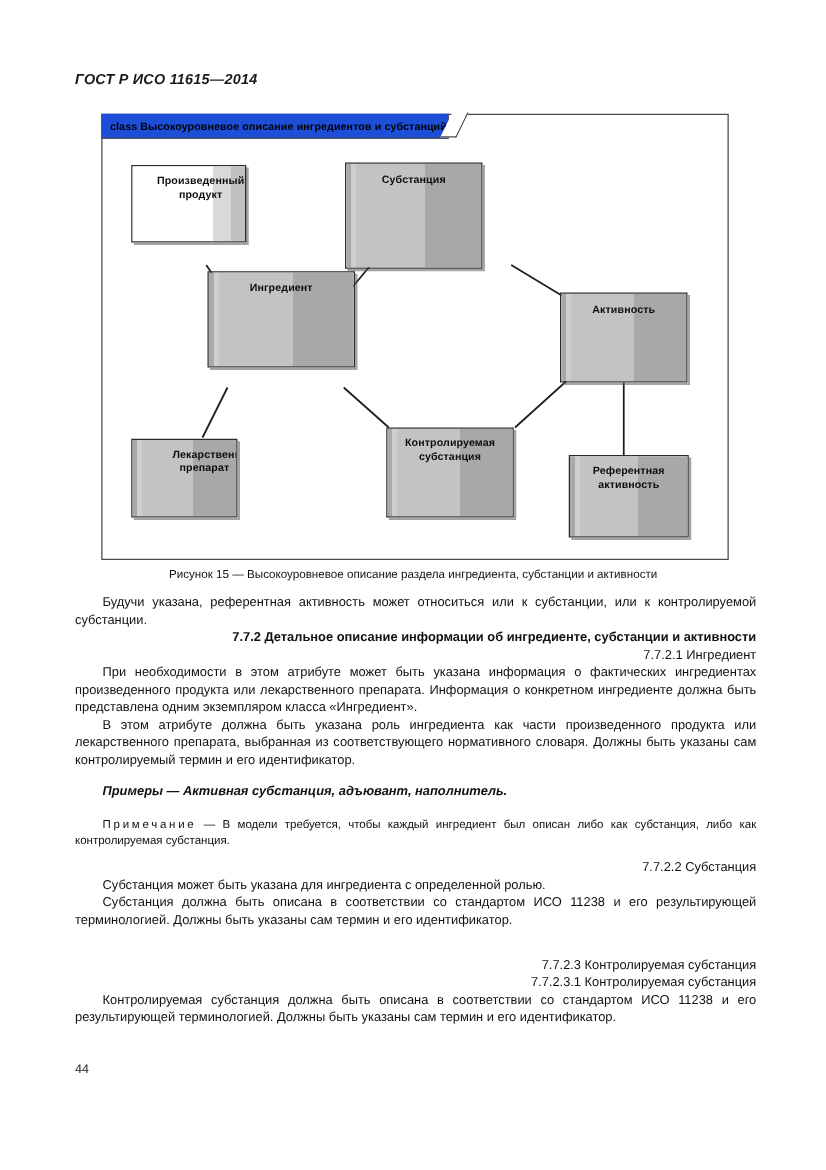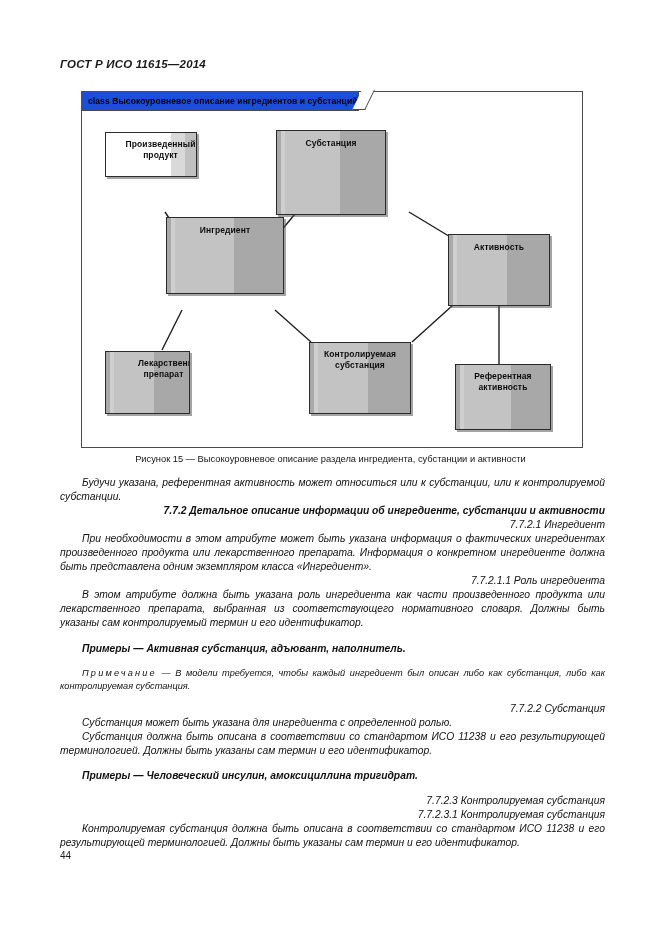--- a/index.html
+++ b/index.html
@@ -146,21 +146,20 @@
     top: 476px;
     width: 545px;
   }
   .p {
     font-size: 10.3px;
     line-height: 14.05px;
     text-align: justify;
     text-justify: inter-word;
     margin: 0;
     color: #111111;
-    font-style: italic;
   }
   .p.indent { text-indent: 22px; }
   .p.bold { font-weight: bold; text-indent: 22px; text-align: right; }
   .p.sub { text-indent: 22px; text-align: right; }
   .p.example {
     font-weight: bold;
     font-style: italic;
     text-indent: 22px;
     text-align: left;
   }
@@ -199,21 +198,21 @@
         <line x1="103" y1="150" x2="83" y2="120"></line>
         <line x1="193" y1="146" x2="223" y2="110"></line>
         <line x1="100" y1="218" x2="80" y2="258"></line>
         <line x1="193" y1="218" x2="229" y2="250"></line>
         <line x1="327" y1="120" x2="370" y2="146"></line>
         <line x1="371" y1="213" x2="330" y2="250"></line>
         <line x1="417" y1="214" x2="417" y2="272"></line>
       </g>
     </svg>
 
-    <div class="node plain two-line" style="left:23px; top:40px; width:92px; height:45px;padding-left:19px;">
+    <div class="node plain two-line" style="left:23px; top:40px; width:92px; height:62px;padding-left:19px;">
       <span class="node-body"></span>
       <span class="node-label">
         <span>Произведенный</span><br>
         <span>продукт</span>
       </span>
     </div>
 
     <div class="node" style="left:194px; top:38px; width:110px; height:85px;">
       <span class="node-body"></span>
       <span class="node-label">Субстанция</span>
@@ -257,36 +256,34 @@
 </div>
 
 <div class="fig-caption">Рисунок 15 — Высокоуровневое описание раздела ингредиента, субстанции и активности</div>
 
 <div class="body-text">
 
   <p class="p indent">Будучи указана, референтная активность может относиться или к субстанции, или к контролируемой субстанции.</p>
   <p class="p bold">7.7.2 Детальное описание информации об ингредиенте, субстанции и активности</p>
   <p class="p sub">7.7.2.1 Ингредиент</p>
   <p class="p indent">При необходимости в этом атрибуте может быть указана информация о фактических ингредиентах произведенного продукта или лекарственного препарата. Информация о конкретном ингредиенте должна быть представлена одним экземпляром класса «Ингредиент».</p>
-  <p class="p sub">7.7.2.1.1 Роль ингредиента</p>
   <p class="p indent">В этом атрибуте должна быть указана роль ингредиента как части произведенного продукта или лекарственного препарата, выбранная из соответствующего нормативного словаря. Должны быть указаны сам контролируемый термин и его идентификатор.</p>
 
   <div class="gap-11"></div>
   <p class="p example">Примеры — Активная субстанция, адъювант, наполнитель.</p>
 
   <div class="gap-11"></div>
   <p class="p note"><span class="note-word">Примечание</span><span> — В модели требуется, чтобы каждый ингредиент был описан либо как субстанция, либо как контролируемая субстанция.</span></p>
 
   <div class="gap-9"></div>
   <p class="p sub">7.7.2.2 Субстанция</p>
   <p class="p indent">Субстанция может быть указана для ингредиента с определенной ролью.</p>
   <p class="p indent">Субстанция должна быть описана в соответствии со стандартом ИСО 11238 и его результирующей терминологией. Должны быть указаны сам термин и его идентификатор.</p>
 
   <div class="gap-11"></div>
-  <p class="p example">Примеры — Человеческий инсулин, амоксициллина тригидрат.</p>
 
   <div class="gap-11"></div>
   <p class="p sub">7.7.2.3 Контролируемая субстанция</p>
   <p class="p sub">7.7.2.3.1 Контролируемая субстанция</p>
   <p class="p indent">Контролируемая субстанция должна быть описана в соответствии со стандартом ИСО 11238 и его результирующей терминологией. Должны быть указаны сам термин и его идентификатор.</p>
 
 </div>
 
 <div class="page-number">44</div>
 

